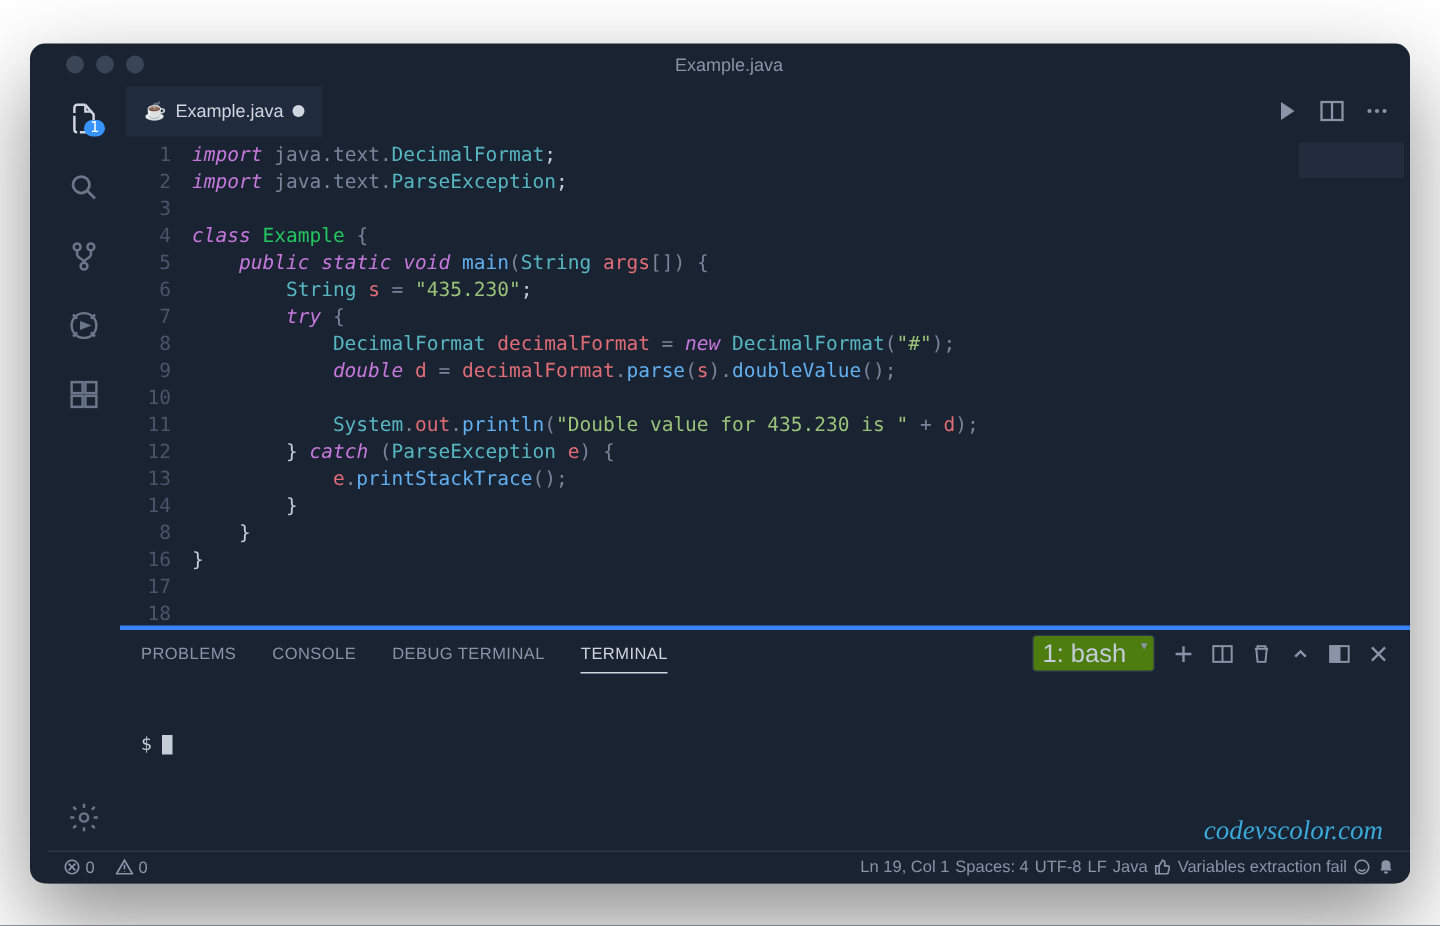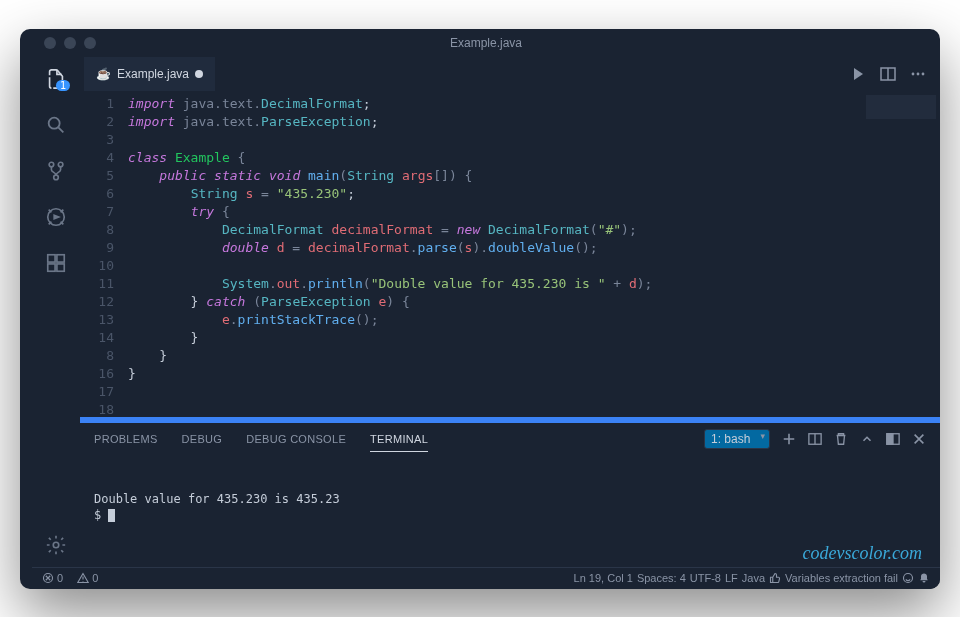--- a/index.html
+++ b/index.html
@@ -98,40 +98,40 @@
   opacity: 0.5;
 }
 .k-purple { color: #c678dd; font-style: italic; }
 .k-blue { color: #61afef; }
 .k-teal { color: #56b6c2; }
 .k-red { color: #e06c75; }
 .k-green { color: #98c379; }
 .k-gray { color: #7a8599; }
 .k-yellow { color: #22c55e; }
 .panel {
-  height: 150px; border-top: 6px solid #3b82f6;
+  height: 150px; border-top: 3px solid #3b82f6;
   display: flex; flex-direction: column;
   font-family: -apple-system, sans-serif;
 }
 .panel-tabs {
   display: flex; align-items: center; height: 32px;
   padding: 0 14px; gap: 24px; font-size: 11px;
   color: #8a94a6;
 }
 .panel-tab { cursor: pointer; letter-spacing: 0.3px; }
 .panel-tab.active {
   color: #d0d6e0; border-bottom: 1px solid #d0d6e0;
   padding-bottom: 6px; margin-bottom: -7px;
 }
 .panel-right {
   margin-left: auto; display: flex; align-items: center; gap: 12px;
 }
 .term-select {
-  background: #0369a1; color: #c5cdd9; border: 1px solid #2a3548;
-  font-size: 12px; padding: 2px 18px 2px 6px; border-radius: 3px;
+  background: #4d7c0f; color: #c5cdd9; border: 1px solid #2a3548;
+  font-size: 17px; padding: 2px 18px 2px 6px; border-radius: 3px;
   appearance: none; position: relative;
 }
 .sel-wrap { position: relative; }
 .sel-wrap::after {
   content: "▾"; position: absolute; right: 5px; top: 2px;
   font-size: 9px; color: #8a94a6; pointer-events: none;
 }
 .panel-right svg { width: 14px; height: 14px; color: #8a94a6; cursor: pointer; }
 .terminal {
   flex: 1; padding: 4px 14px; font-family: "SF Mono", Menlo, monospace;
@@ -264,22 +264,22 @@
             <div>17</div>
             <div>18</div>
           </div>
         <div class="code" id="code"><div><span class="k-purple">import</span><span class="k-gray"> java</span><span class="k-gray">.</span><span class="k-gray">text</span><span class="k-gray">.</span><span class="k-teal">DecimalFormat</span><span>;</span></div><div><span class="k-purple">import</span><span class="k-gray"> java</span><span class="k-gray">.</span><span class="k-gray">text</span><span class="k-gray">.</span><span class="k-teal">ParseException</span><span>;</span></div><div>&nbsp;</div><div><span class="k-purple">class</span><span class="k-yellow"> Example</span><span class="k-gray"> {</span></div><div><span>    </span><span class="k-purple">public</span><span class="k-purple"> static</span><span class="k-purple"> void</span><span class="k-blue"> main</span><span class="k-gray">(</span><span class="k-teal">String</span><span class="k-red"> args</span><span class="k-gray">[]) {</span></div><div><span>        </span><span class="k-teal">String</span><span class="k-red"> s</span><span class="k-gray"> = </span><span class="k-green">"435.230"</span><span>;</span></div><div><span>        </span><span class="k-purple">try</span><span class="k-gray"> {</span></div><div><span>            </span><span class="k-teal">DecimalFormat</span><span class="k-red"> decimalFormat</span><span class="k-gray"> = </span><span class="k-purple">new</span><span class="k-teal"> DecimalFormat</span><span class="k-gray">(</span><span class="k-green">"#"</span><span class="k-gray">);</span></div><div><span>            </span><span class="k-purple">double</span><span class="k-red"> d</span><span class="k-gray"> = </span><span class="k-red">decimalFormat</span><span class="k-gray">.</span><span class="k-blue">parse</span><span class="k-gray">(</span><span class="k-red">s</span><span class="k-gray">).</span><span class="k-blue">doubleValue</span><span class="k-gray">();</span></div><div>&nbsp;</div><div><span>            </span><span class="k-teal">System</span><span class="k-gray">.</span><span class="k-red">out</span><span class="k-gray">.</span><span class="k-blue">println</span><span class="k-gray">(</span><span class="k-green">"Double value for 435.230 is "</span><span class="k-gray"> + </span><span class="k-red">d</span><span class="k-gray">);</span></div><div><span>        } </span><span class="k-purple">catch</span><span class="k-gray"> (</span><span class="k-teal">ParseException</span><span class="k-red"> e</span><span class="k-gray">) {</span></div><div><span>            </span><span class="k-red">e</span><span class="k-gray">.</span><span class="k-blue">printStackTrace</span><span class="k-gray">();</span></div><div><span>        }</span></div><div><span>    }</span></div><div><span>}</span></div><div>&nbsp;</div><div>&nbsp;</div></div>
         <div class="minimap"></div>
       </div>
 
       <div class="panel">
         <div class="panel-tabs">
           <span class="panel-tab">PROBLEMS</span>
-          <span class="panel-tab">DEBUG</span>
-          <span class="panel-tab">DEBUG CONSOLE</span>
+          <span class="panel-tab">CONSOLE</span>
+          <span class="panel-tab">DEBUG TERMINAL</span>
           <span class="panel-tab active">TERMINAL</span>
           <div class="panel-right">
             <span class="sel-wrap">
               <select class="term-select">
                 <option>1: bash</option>
               </select>
             </span>
             <svg viewBox="0 0 16 16" stroke="currentColor" stroke-width="1.8">
                 <path d="M8 2v12M2 8h12"></path>
               </svg>
@@ -296,21 +296,21 @@
             <svg viewBox="0 0 16 16" fill="none" stroke="currentColor" stroke-width="1.5">
                 <rect x="1" y="2" width="14" height="12"></rect>
                 <rect x="1" y="2" width="7" height="12" fill="currentColor"></rect>
               </svg>
             <svg viewBox="0 0 16 16" stroke="currentColor" stroke-width="1.8">
                 <path d="M3 3l10 10M13 3 3 13"></path>
               </svg>
           </div>
         </div>
         <div class="terminal" id="terminal">
-          <div>Double value for 435.230 is 435.23</div><div>$ <span class="cursor-block"></span></div><span class="watermark">codevscolor.com</span>
+          <div>$ <span class="cursor-block"></span></div><span class="watermark">codevscolor.com</span>
         </div>
       </div>
 
     </div>
   </div>
 
   <div class="statusbar">
     <span>
       <svg viewBox="0 0 16 16" fill="none" stroke="currentColor" stroke-width="1.5" style="vertical-align:-2px">
           <circle cx="8" cy="8" r="6"></circle>

